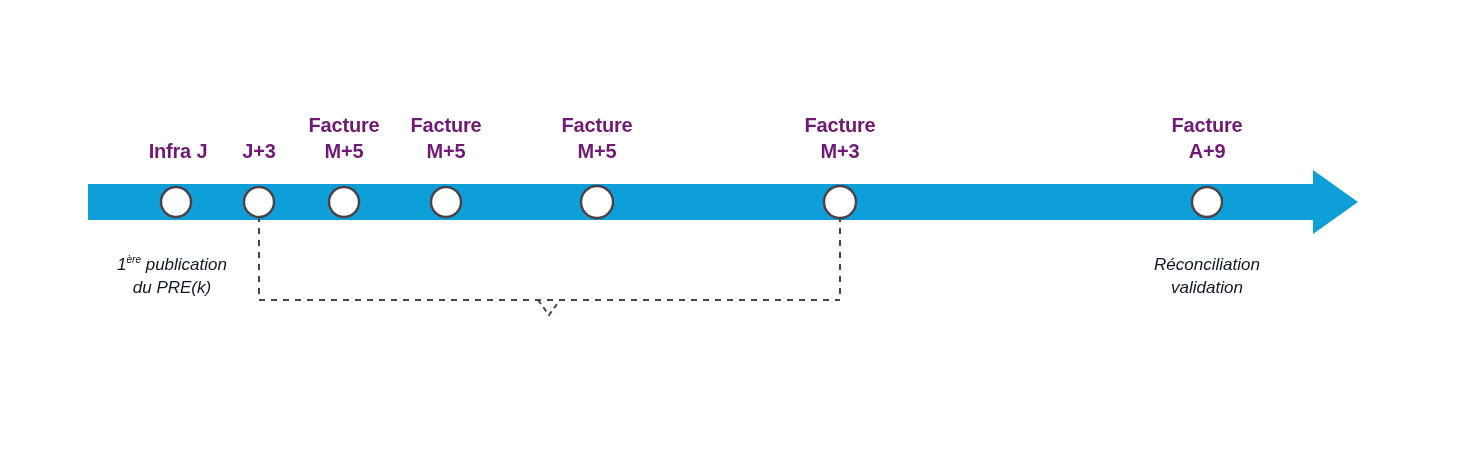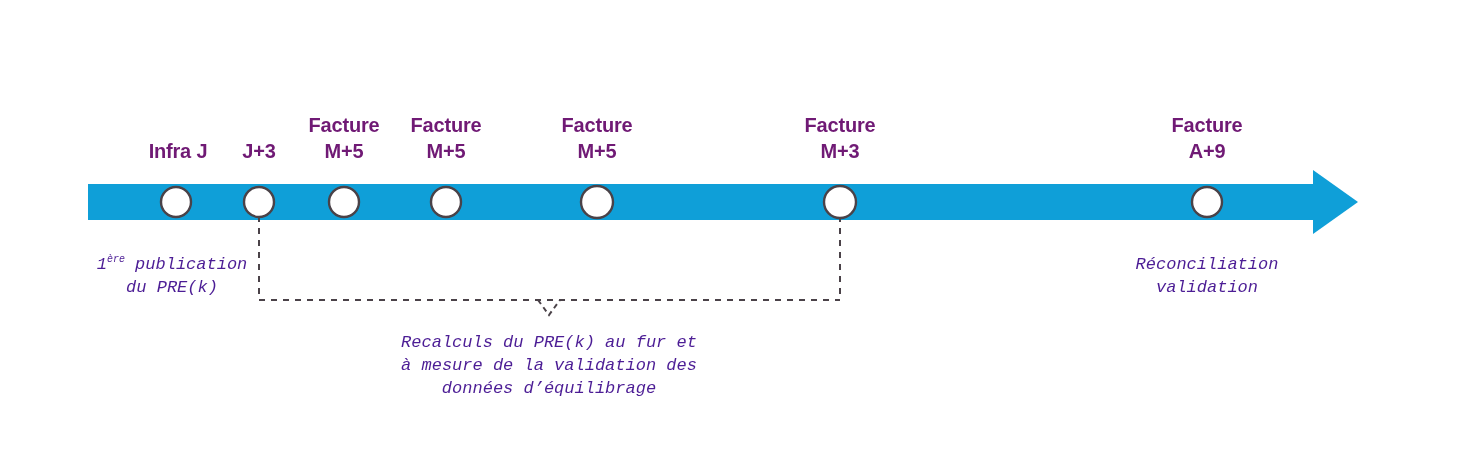--- a/index.html
+++ b/index.html
@@ -45,25 +45,25 @@
   }
   .milestone-label .lbl-line1 { display: block; }
   .milestone-label .lbl-line2 { display: block; }
   .milestone-label.single-line { }
 
   
   .caption {
     position: absolute;
     transform: translateX(-50%);
     text-align: center;
-    font-family: Liberation Mono, monospace;
+    font-family: Liberation Sans, sans-serif;
     font-style: italic;
     font-size: 17px;
     line-height: 23px;
-    color: #4c1d95;
+    color: #0f172a;
     white-space: nowrap;
   }
   .caption .cap-line { display: block; }
   .caption sup {
     font-size: 10px;
     font-style: italic;
     vertical-align: super;
     line-height: 0;
   }
 </style>
@@ -128,24 +128,19 @@
   <div class="milestone-label" style="left:1207px; top:112px;">
     <span class="lbl-line1">Facture</span>
     <span class="lbl-line2">A+9</span>
   </div>
 
   <div class="caption" style="left:172px; top:253px;">
     <span class="cap-line"><span>1</span><sup>ère</sup><span> publication</span></span>
     <span class="cap-line">du PRE(k)</span>
   </div>
 
-  <div class="caption" style="left:549px; top:331px;">
-    <span class="cap-line">Recalculs du PRE(k) au fur et</span>
-    <span class="cap-line">à mesure de la validation des</span>
-    <span class="cap-line">données d’équilibrage</span>
-  </div>
 
   <div class="caption" style="left:1207px; top:253px;text-align:center;">
     <span class="cap-line">Réconciliation</span>
     <span class="cap-line">validation</span>
   </div>
 
 </div>
 
 </body></html>

